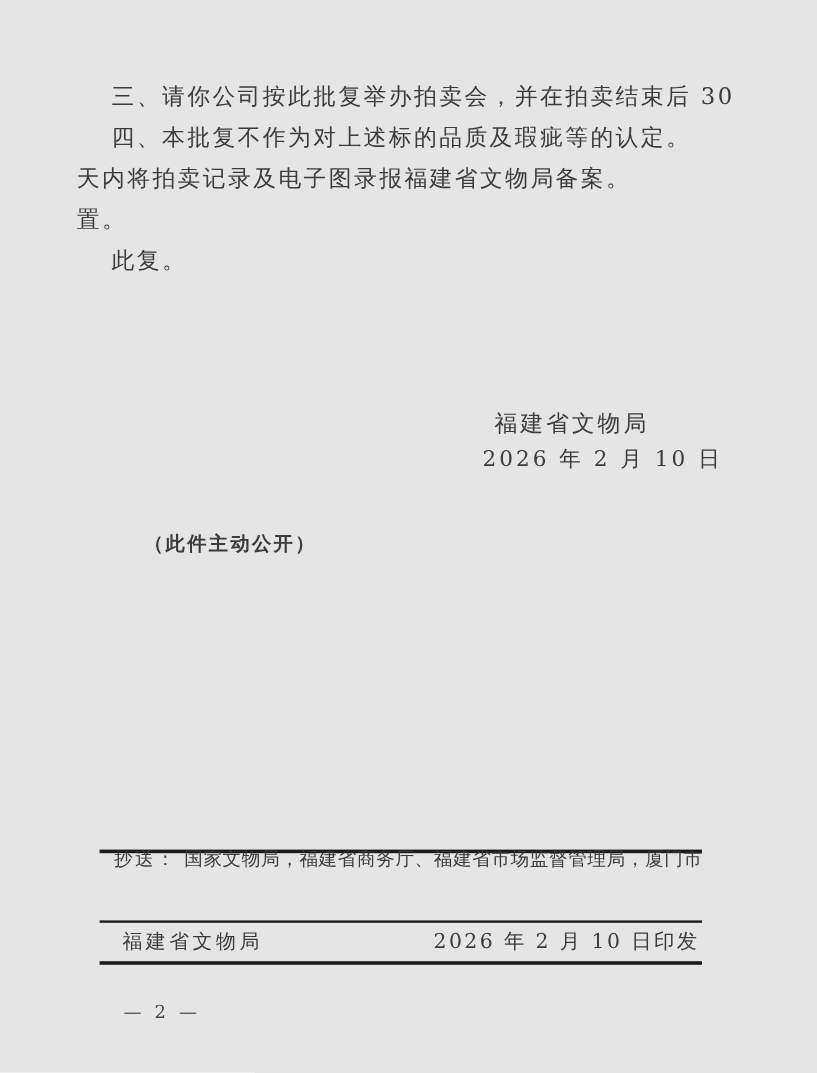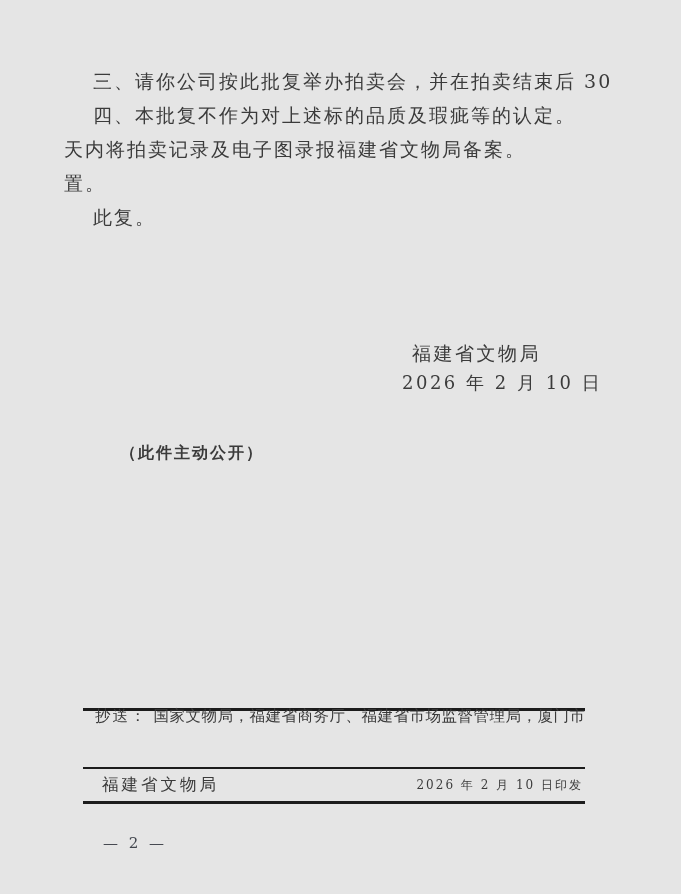--- a/index.html
+++ b/index.html
@@ -102,21 +102,21 @@
     top: 774px;
     font-size: 16.5px;
     line-height: 22px;
     letter-spacing: 3px;
     white-space: nowrap;
   }
   .imprint-right {
     position: absolute;
     right: 98px;
     top: 774px;
-    font-size: 12px;
+    font-size: 17px;
     line-height: 22px;
     letter-spacing: 2px;
     white-space: nowrap;
   }
   .page-number {
     position: absolute;
     left: 103px;
     top: 833px;
     font-size: 15px;
     line-height: 20px;

